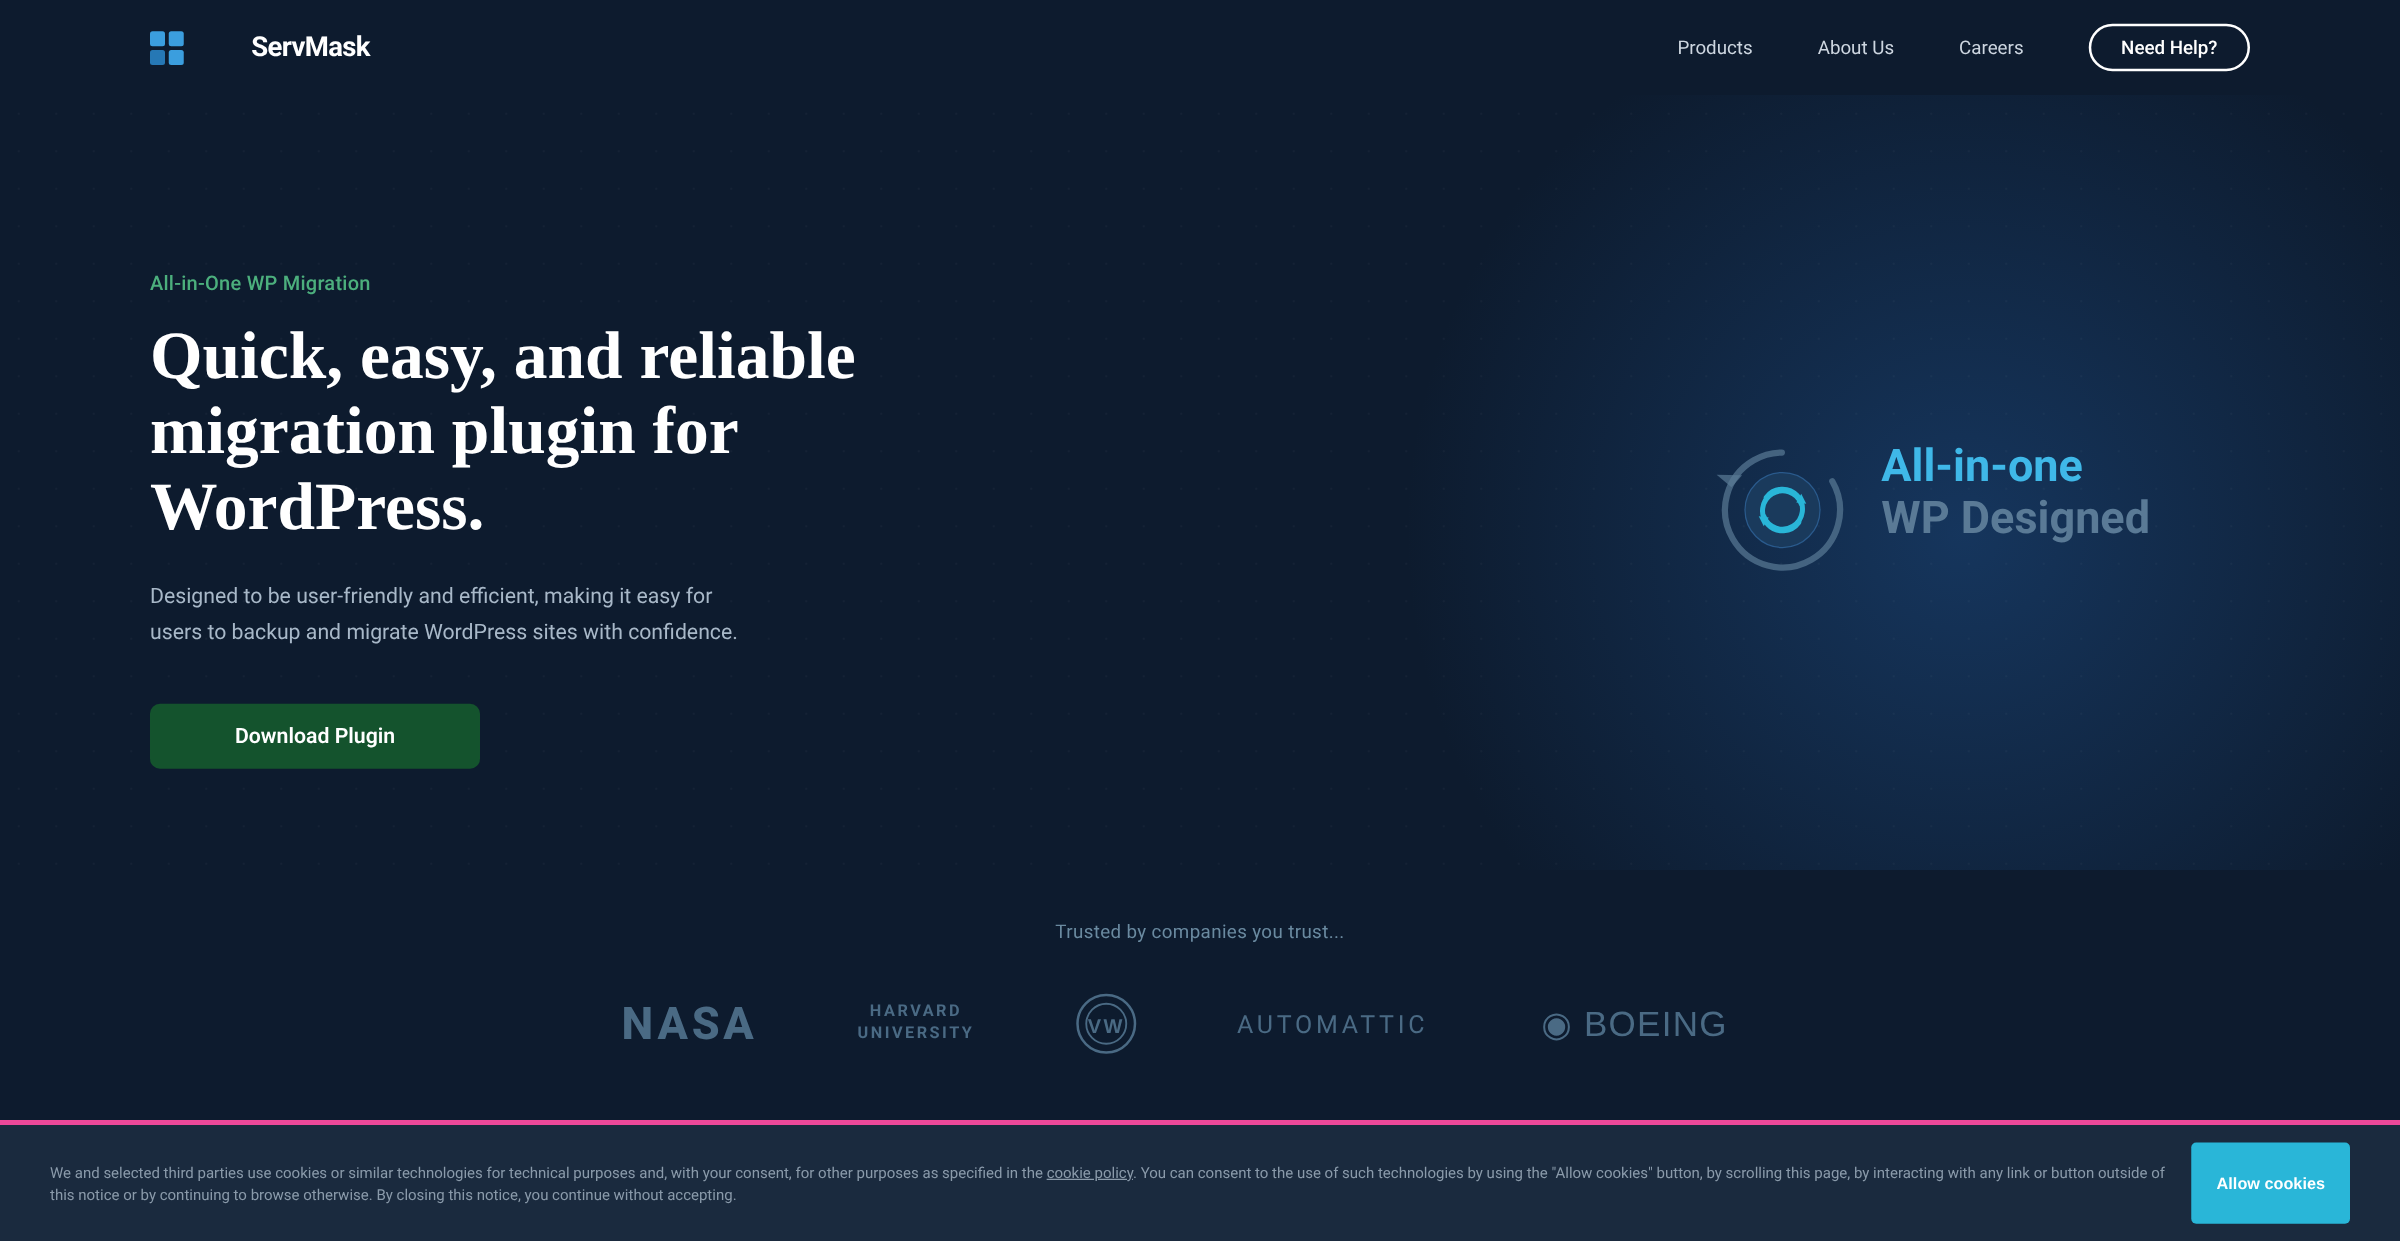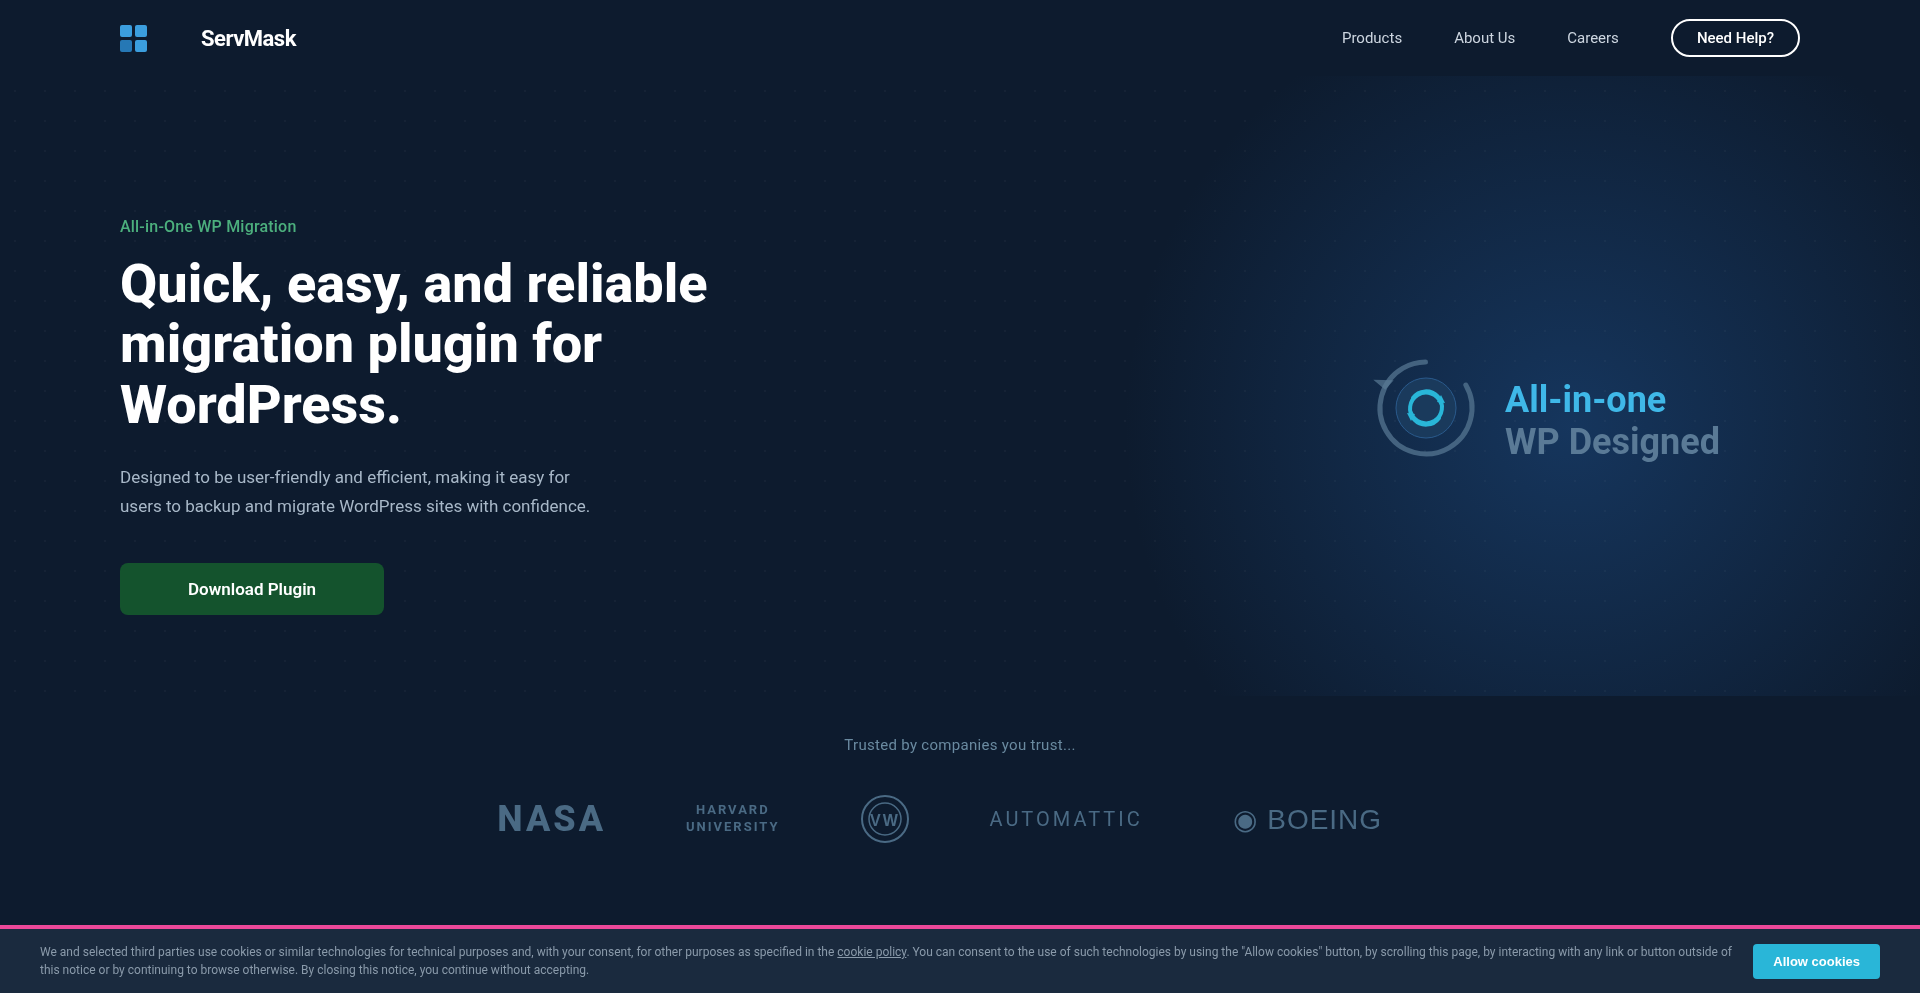--- a/index.html
+++ b/index.html
@@ -105,20 +105,21 @@
       font-weight: 500;
       margin-bottom: 18px;
       letter-spacing: 0.2px;
     }
     .hero-title {
       font-size: 54px;
       font-weight: 800;
       line-height: 1.12;
       color: #fff;
       margin-bottom: 28px;
+      font-family: Liberation Serif, serif;
     }
     .hero-description {
       font-size: 17px;
       line-height: 1.7;
       color: #a8b8c8;
       margin-bottom: 42px;
       max-width: 480px;
     }
     .hero-btn {
       display: inline-block;
@@ -134,21 +135,21 @@
       transition: background 0.2s;
     }
 
     
     .hero-visual {
       position: absolute;
       right: 200px;
       top: 50%;
       transform: translateY(-30%);
       display: flex;
-      align-items: flex-end;
+      align-items: flex-start;
       gap: 24px;
       z-index: 2;
     }
     .migration-icon {
       position: relative;
       width: 110px;
       height: 110px;
     }
     .migration-icon svg {
       width: 110px;
@@ -227,21 +228,21 @@
       flex: 1;
     }
     .cookie-text a {
       color: #8a9aaa;
     }
     .cookie-btn {
       background: #29b6d8;
       color: #fff;
       border: none;
       border-radius: 4px;
-      padding: 10px 20px;
+      padding: 25px 20px;
       font-size: 13px;
       font-weight: 600;
       cursor: pointer;
       white-space: nowrap;
     }
 
     
     .hero-bg-pattern {
       position: absolute;
       top: 0; right: 0; bottom: 0; left: 0;

